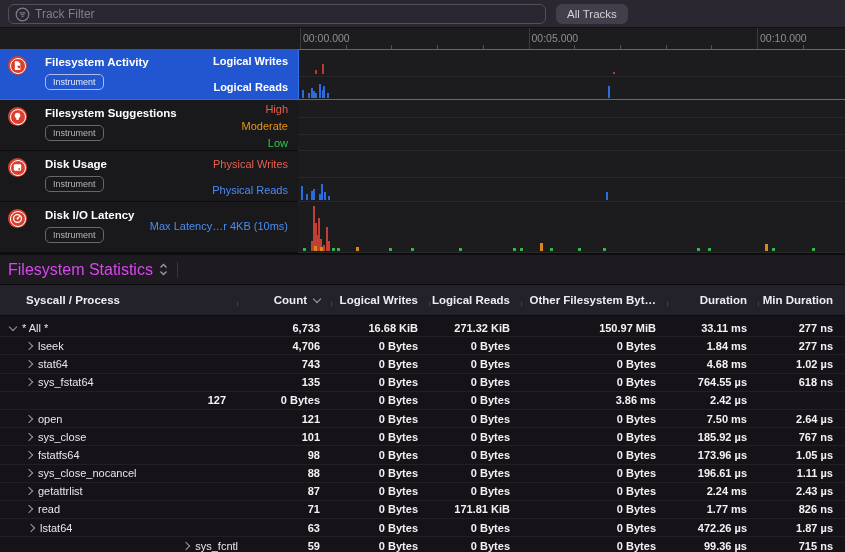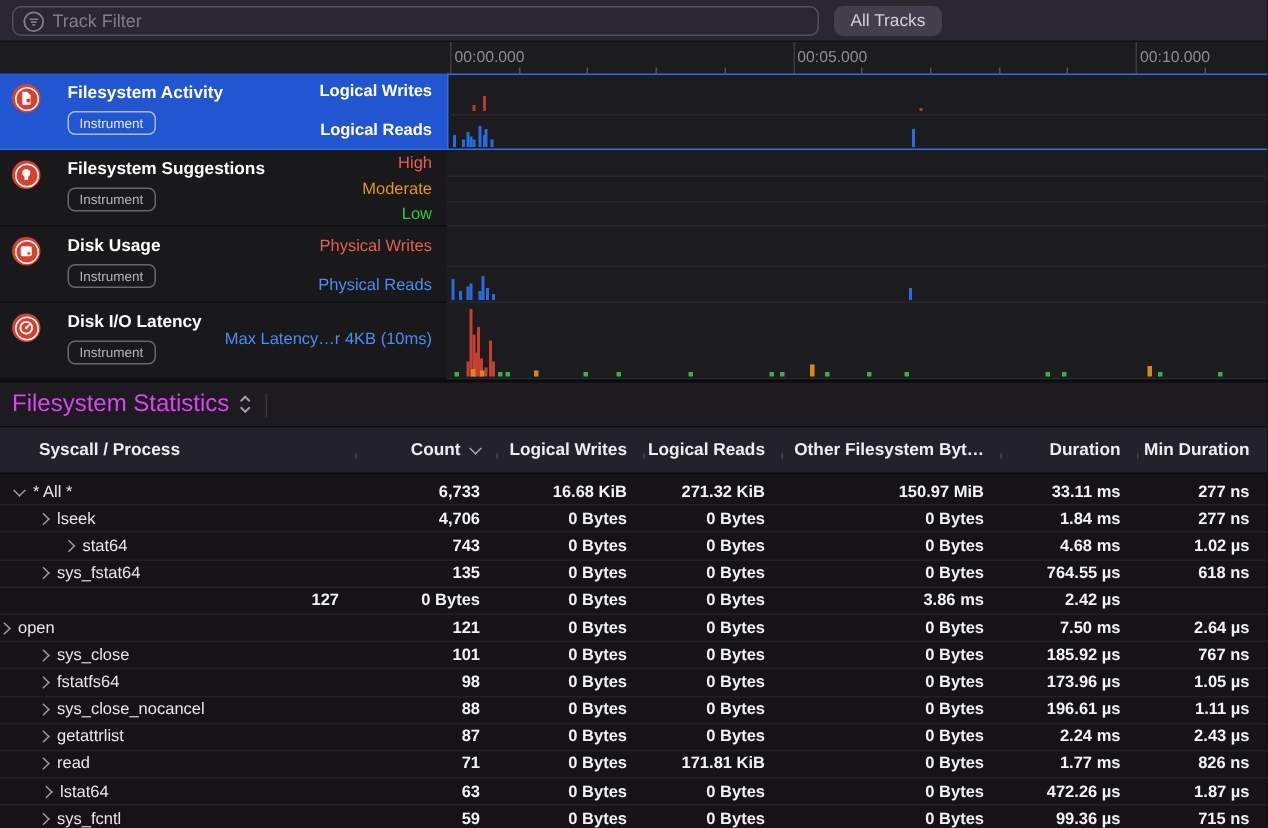--- a/index.html
+++ b/index.html
@@ -259,21 +259,21 @@
             <span>lseek</span>
           </div>
           <div class="cell-num">4,706</div>
           <div class="cell-num">0 Bytes</div>
           <div class="cell-num">0 Bytes</div>
           <div class="cell-num">0 Bytes</div>
           <div class="cell-num">1.84 ms</div>
           <div class="cell-num">277 ns</div>
         </div>
         <div class="trow">
-          <div class="name-cell" style="padding-left: 43px;">
+          <div class="name-cell" style="padding-left: 26px;">
             <span class="dis right"></span>
             <span>stat64</span>
           </div>
           <div class="cell-num">743</div>
           <div class="cell-num">0 Bytes</div>
           <div class="cell-num">0 Bytes</div>
           <div class="cell-num">0 Bytes</div>
           <div class="cell-num">4.68 ms</div>
           <div class="cell-num">1.02 µs</div>
         </div>
@@ -291,21 +291,21 @@
         </div>
         <div class="trow">
           <div class="cell-num">127</div>
           <div class="cell-num">0 Bytes</div>
           <div class="cell-num">0 Bytes</div>
           <div class="cell-num">0 Bytes</div>
           <div class="cell-num">3.86 ms</div>
           <div class="cell-num">2.42 µs</div>
         </div>
         <div class="trow">
-          <div class="name-cell" style="">
+          <div class="name-cell" style="padding-left: 26px;">
             <span class="dis right"></span>
             <span>open</span>
           </div>
           <div class="cell-num">121</div>
           <div class="cell-num">0 Bytes</div>
           <div class="cell-num">0 Bytes</div>
           <div class="cell-num">0 Bytes</div>
           <div class="cell-num">7.50 ms</div>
           <div class="cell-num">2.64 µs</div>
         </div>
@@ -375,21 +375,21 @@
             <span>lstat64</span>
           </div>
           <div class="cell-num">63</div>
           <div class="cell-num">0 Bytes</div>
           <div class="cell-num">0 Bytes</div>
           <div class="cell-num">0 Bytes</div>
           <div class="cell-num">472.26 µs</div>
           <div class="cell-num">1.87 µs</div>
         </div>
         <div class="trow">
-          <div class="name-cell" style="padding-left: 26px;">
+          <div class="name-cell" style="padding-left: 26px; justify-content: flex-end;">
             <span class="dis right"></span>
             <span>sys_fcntl</span>
           </div>
           <div class="cell-num">59</div>
           <div class="cell-num">0 Bytes</div>
           <div class="cell-num">0 Bytes</div>
           <div class="cell-num">0 Bytes</div>
           <div class="cell-num">99.36 µs</div>
           <div class="cell-num">715 ns</div>
         </div>

